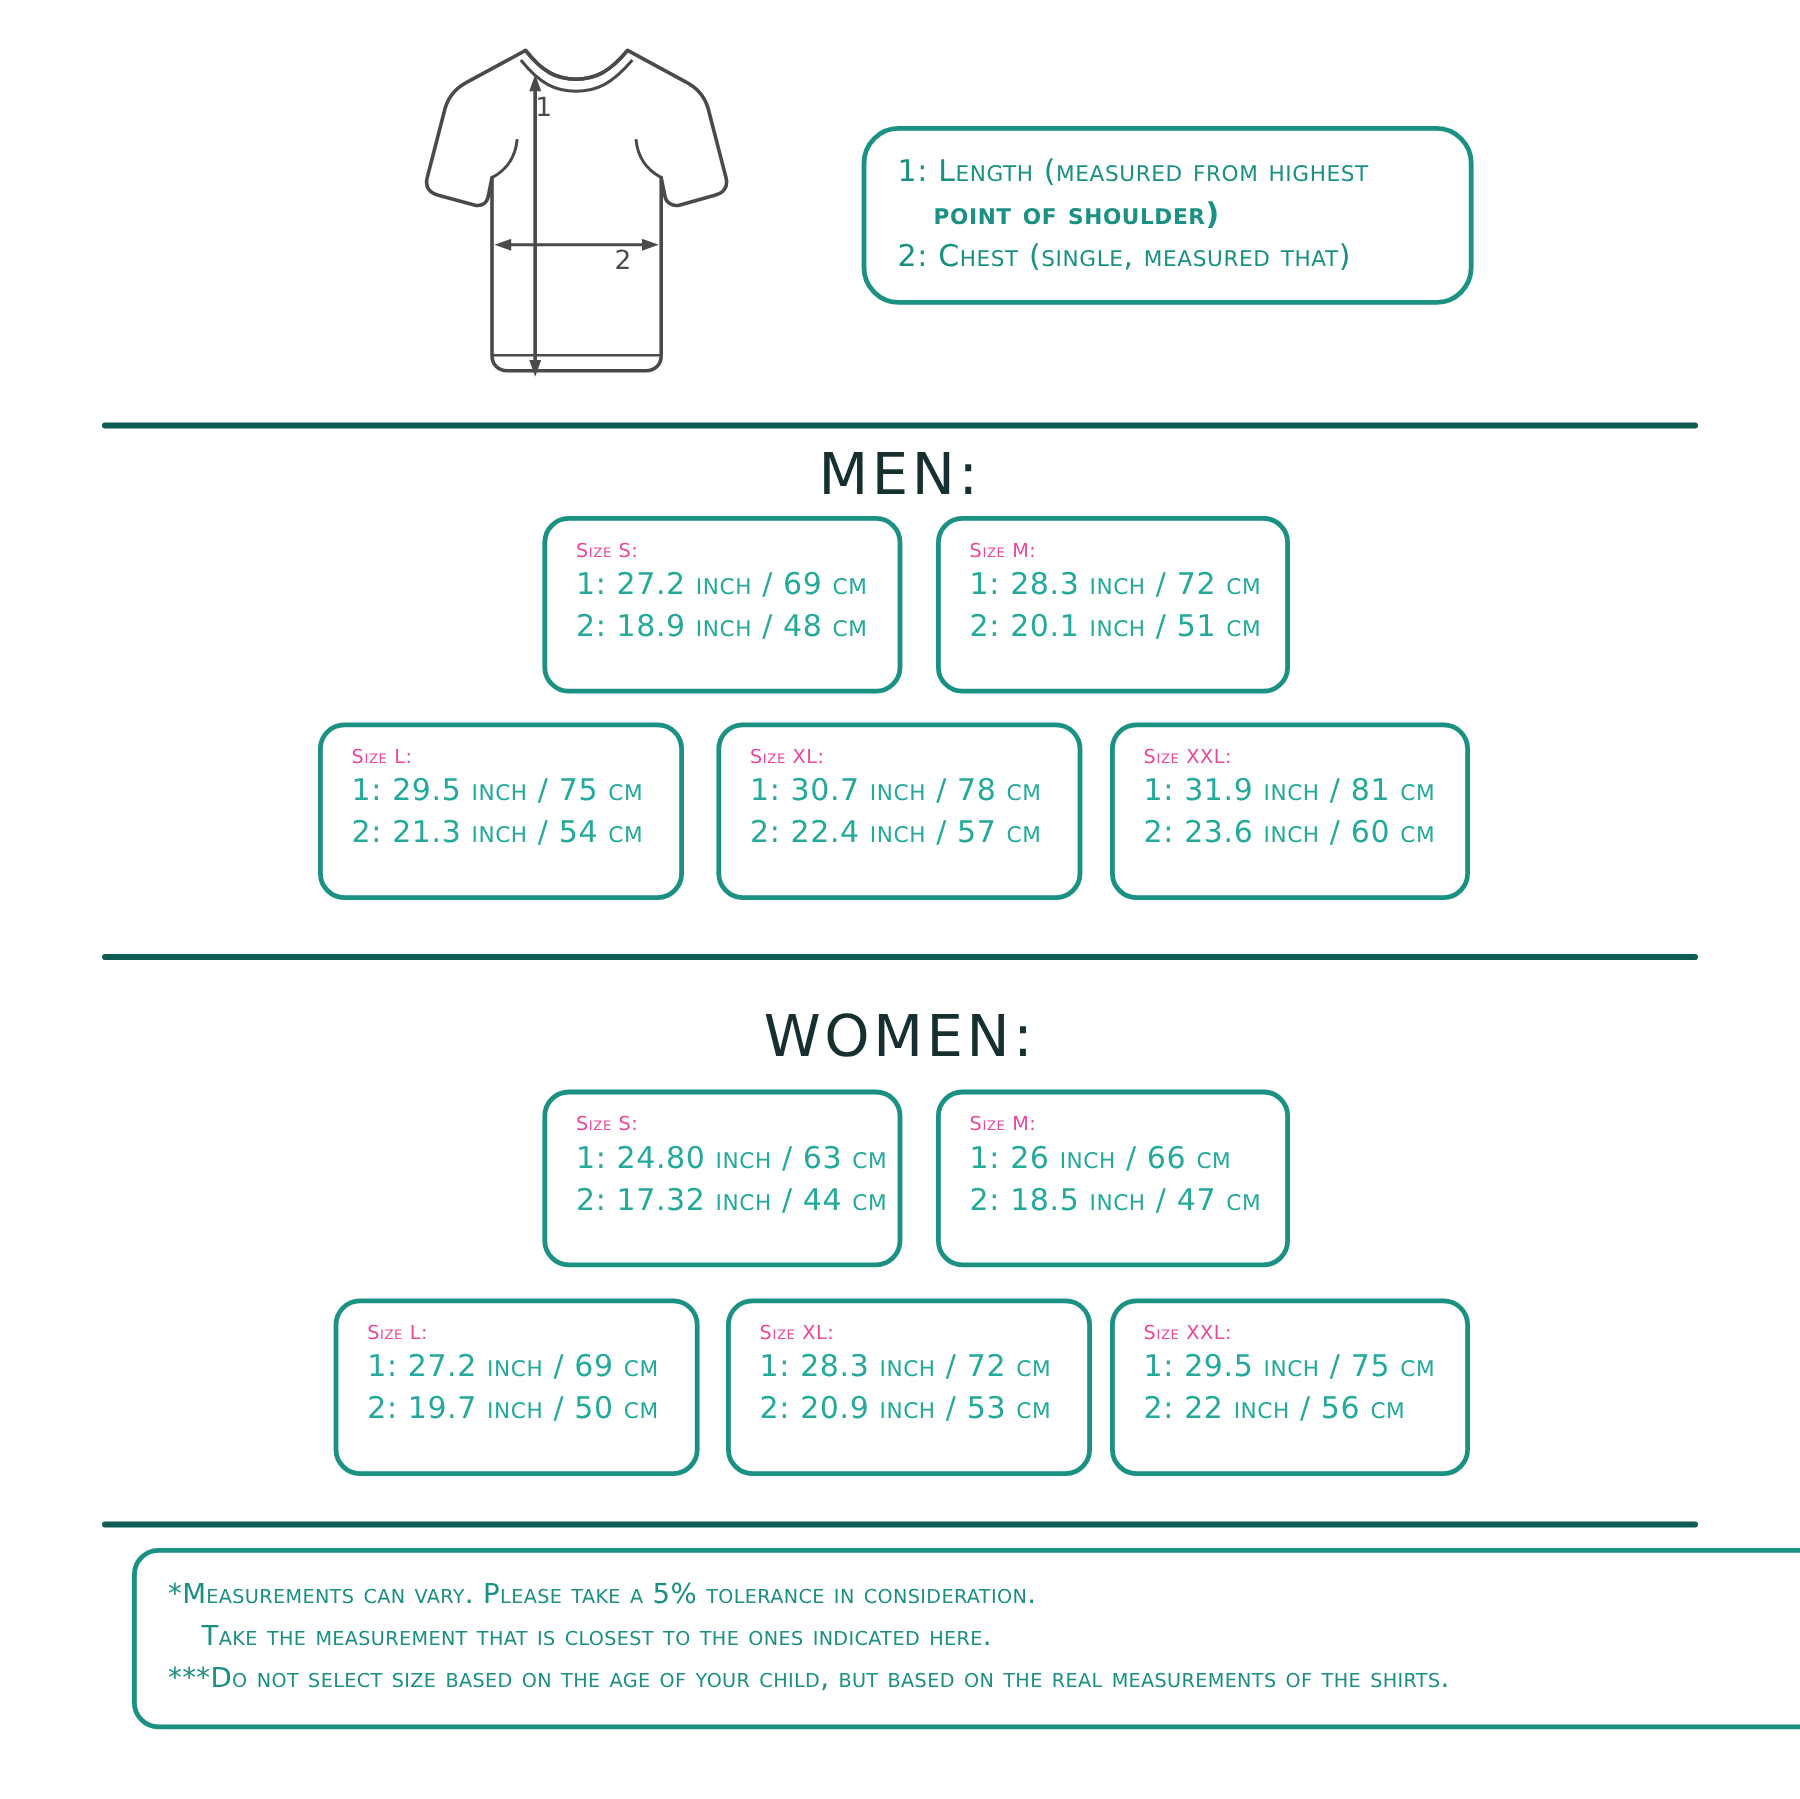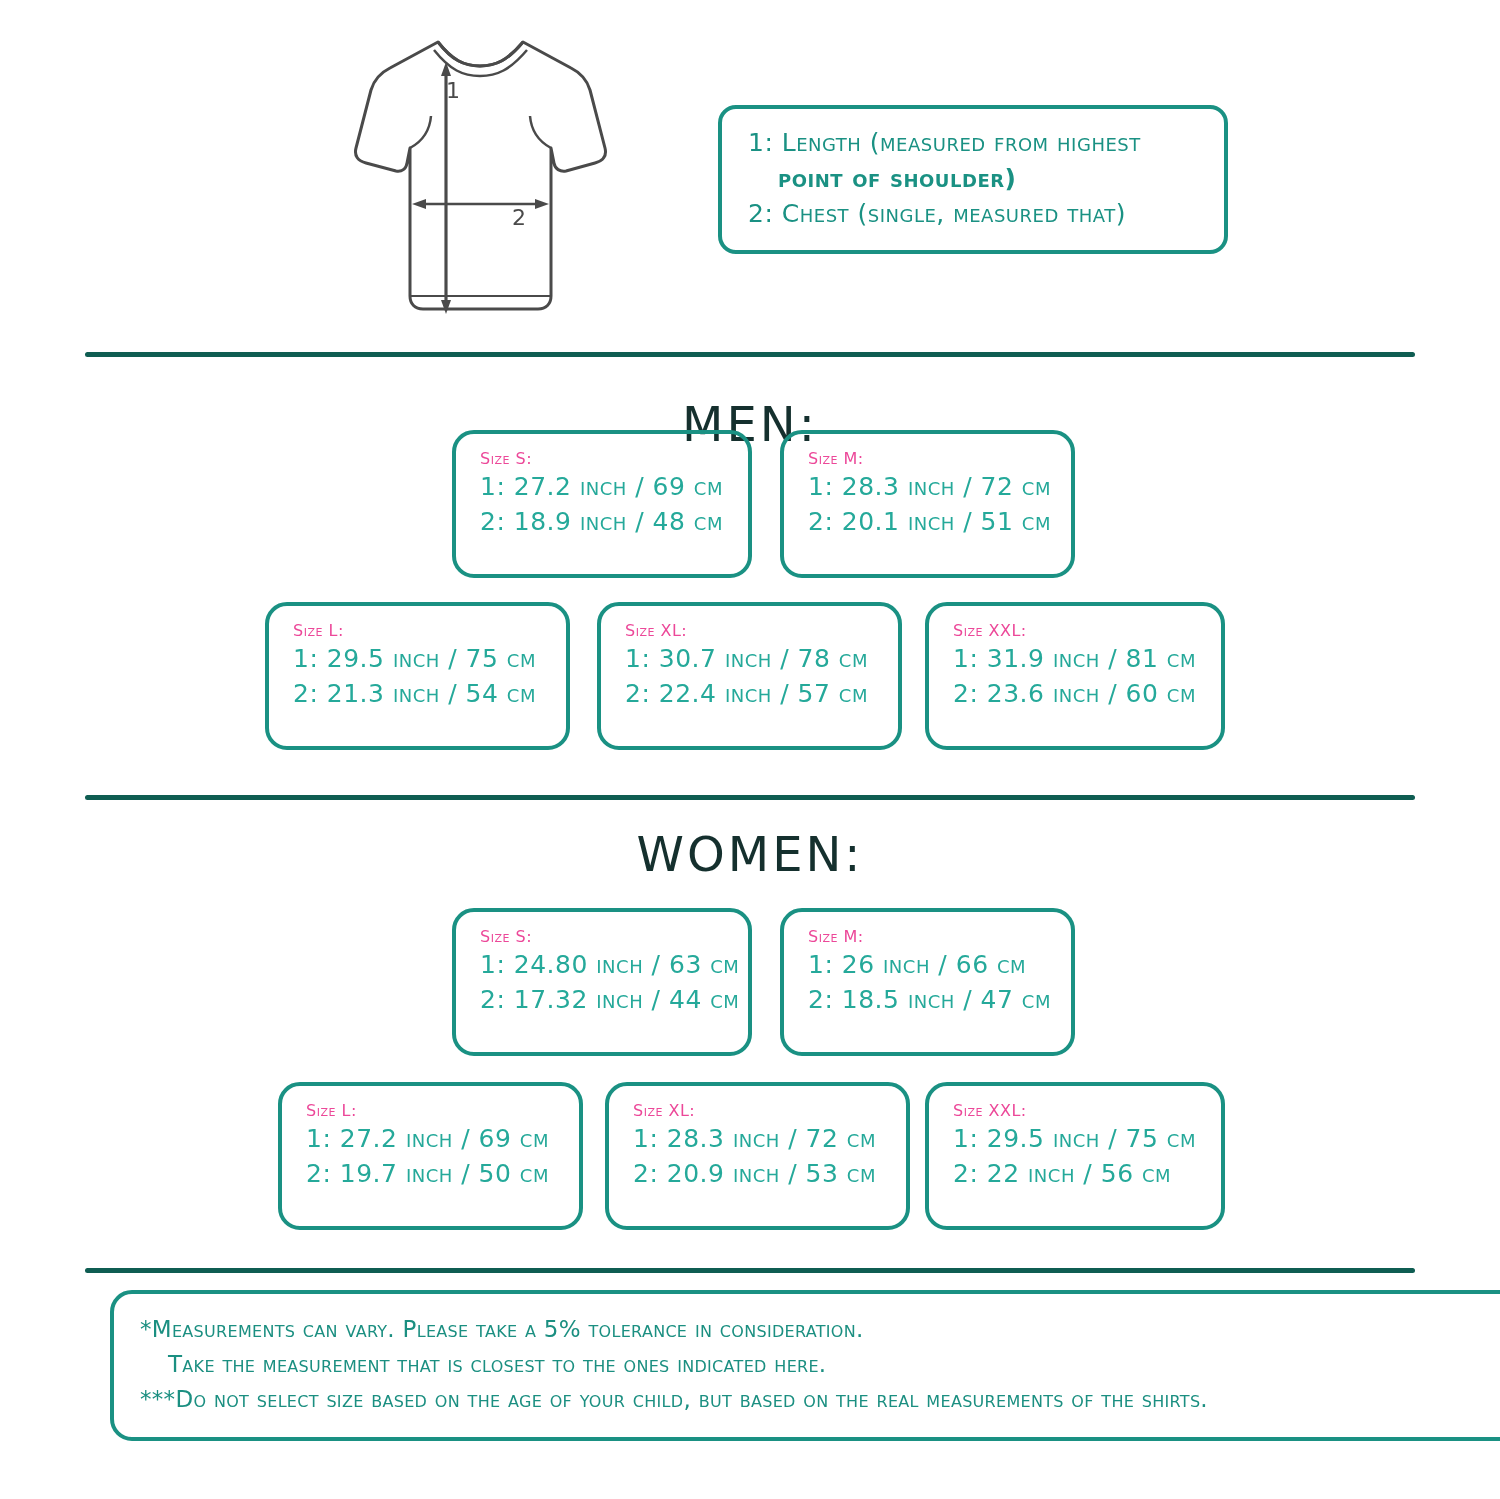--- a/index.html
+++ b/index.html
@@ -29,21 +29,21 @@
     width: 300px;
     height: 310px;
   }
 
   .legend-box {
     position: absolute;
     left: 718px;
     top: 105px;
     width: 510px;
     border: 4px solid #1a9183;
-    border-radius: 18px;
+    border-radius: 31px;
     padding: 16px 22px 18px 26px;
     box-sizing: border-box;
   }
   .legend-line {
     font-family: "DejaVu Sans", sans-serif;
     font-size: 25px;
     font-variant: small-caps;
     letter-spacing: 0.5px;
     color: #1a9183;
     line-height: 1.42;
@@ -70,24 +70,23 @@
   
   .section-title {
     position: absolute;
     width: 100%;
     text-align: center;
     font-family: "DejaVu Sans", sans-serif;
     font-size: 48px;
     font-variant: small-caps;
     letter-spacing: 3px;
     color: #15302e;
-    margin-top: 28px;
   }
   .title-men { top: 368px; }
-  .title-women { top: 798px; }
+  .title-women { top: 836px; }
 
   
   .card {
     position: absolute;
     border: 4px solid #1a9183;
     border-radius: 22px;
     box-sizing: border-box;
     padding: 14px 20px 16px 24px;
   }
   .card .label {

